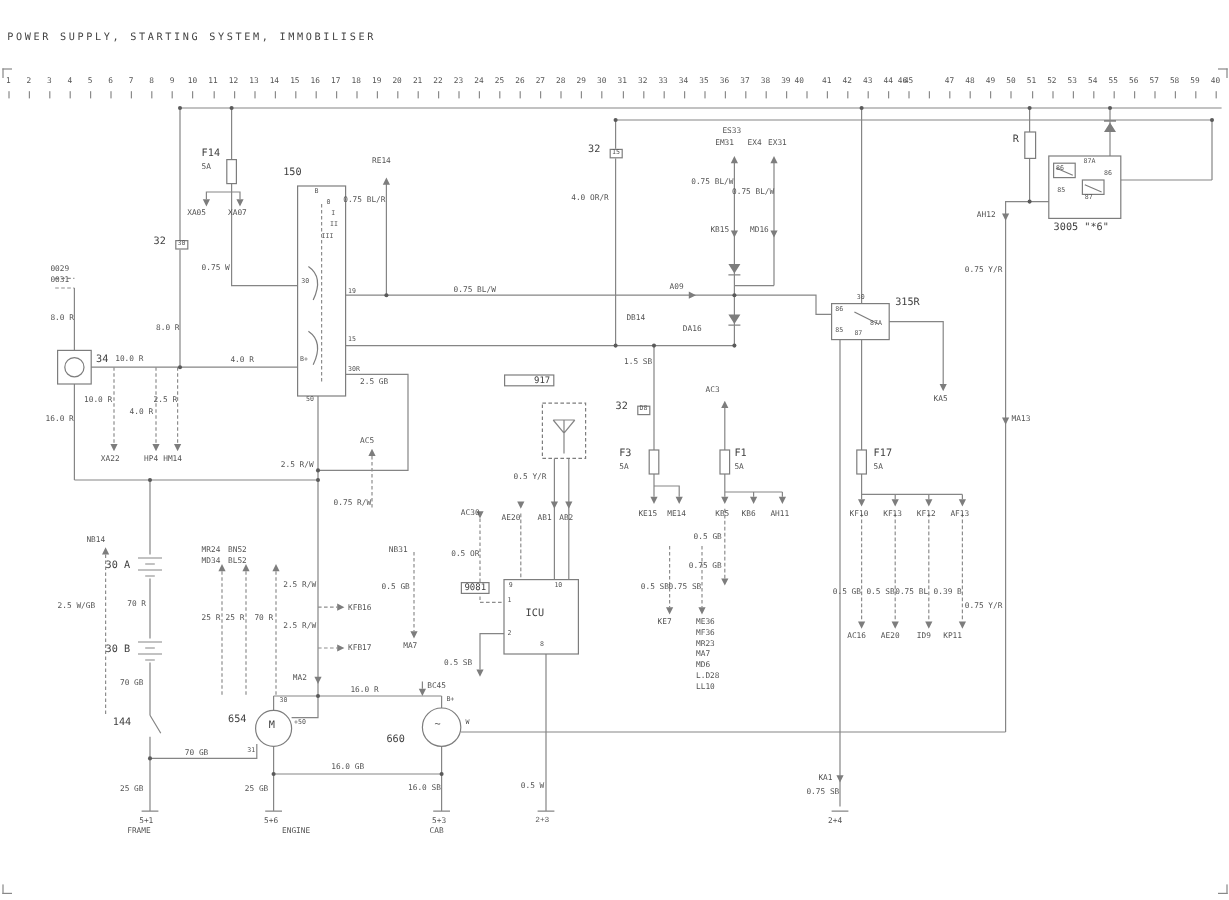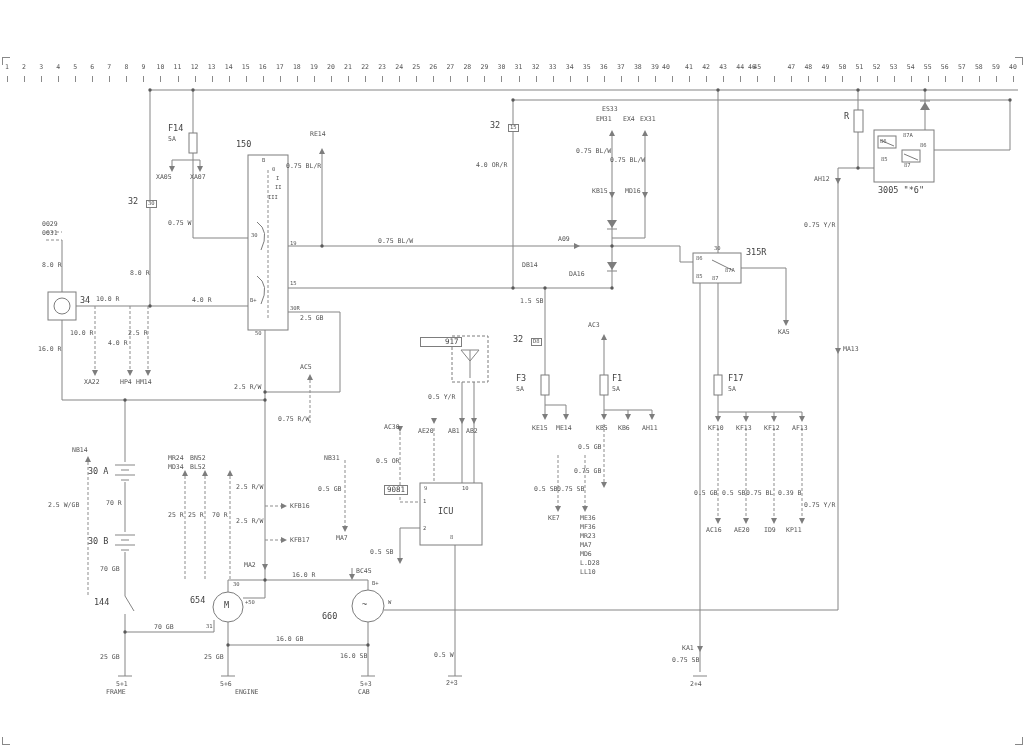--- a/index.html
+++ b/index.html
@@ -18,20 +18,21 @@
   .corner{position:absolute;width:7px;height:7px;}
   .corner.tl{left:2px;top:57px;border-left:1px solid #888;border-top:1px solid #888;}
   .corner.tr{left:1015px;top:57px;border-right:1px solid #888;border-top:1px solid #888;}
   .corner.bl{left:2px;top:737px;border-left:1px solid #888;border-bottom:1px solid #888;}
   .corner.br{left:1015px;top:737px;border-right:1px solid #888;border-bottom:1px solid #888;}
 </style>
 </head>
 <body>
 
 <div id="page">
+  <div id="title">POWER SUPPLY, STARTING SYSTEM, IMMOBILISER</div>
 
   <div class="corner tl"></div>
   <div class="corner tr"></div>
   <div class="corner bl"></div>
   <div class="corner br"></div>
 
   <div id="ruler">
       <div class="rnum" style="left: 7px;">1</div>
       <div class="rtick" style="left: 7px;"></div>
       <div class="rnum" style="left: 24.05px;">2</div>
@@ -324,21 +325,21 @@
       <div class="lbl" style="left: 640px; top: 116px;">EX31</div>
       <div class="lbl" style="left: 576px; top: 148px;">0.75 BL/W</div>
       <div class="lbl" style="left: 610px; top: 157px;">0.75 BL/W</div>
       <div class="lbl" style="left: 592px; top: 188px;">KB15</div>
       <div class="lbl" style="left: 625px; top: 188px;">MD16</div>
       <div class="lbl" style="left: 522px; top: 262px;">DB14</div>
       <div class="lbl" style="left: 522px; top: 271px; padding-left: 47px;">DA16</div>
       <div class="lbl" style="left: 520px; top: 298px;">1.5 SB</div>
       <div class="lbl lg" style="left: 513px; top: 335px;">32</div>
       <div class="lbl box" style="left: 531px; top: 338px;">D8</div>
-      <div class="lbl boxlg" style="left: 420px; top: 337px; padding-left: 24px;">917</div>
+      <div class="lbl boxlg" style="left: 420px; top: 312px; padding-left: 24px;">917</div>
       <div class="lbl" style="left: 300px; top: 364px;">AC5</div>
       <div class="lbl" style="left: 278px; top: 416px;">0.75 R/W</div>
       <div class="lbl" style="left: 234px; top: 384px;">2.5 R/W</div>
       <div class="lbl" style="left: 588px; top: 322px;">AC3</div>
       <div class="lbl lg" style="left: 516px; top: 374px;">F3</div>
       <div class="lbl" style="left: 516px; top: 386px;">5A</div>
       <div class="lbl lg" style="left: 612px; top: 374px;">F1</div>
       <div class="lbl" style="left: 612px; top: 386px;">5A</div>
       <div class="lbl lg" style="left: 728px; top: 374px;">F17</div>
       <div class="lbl" style="left: 728px; top: 386px;">5A</div>

